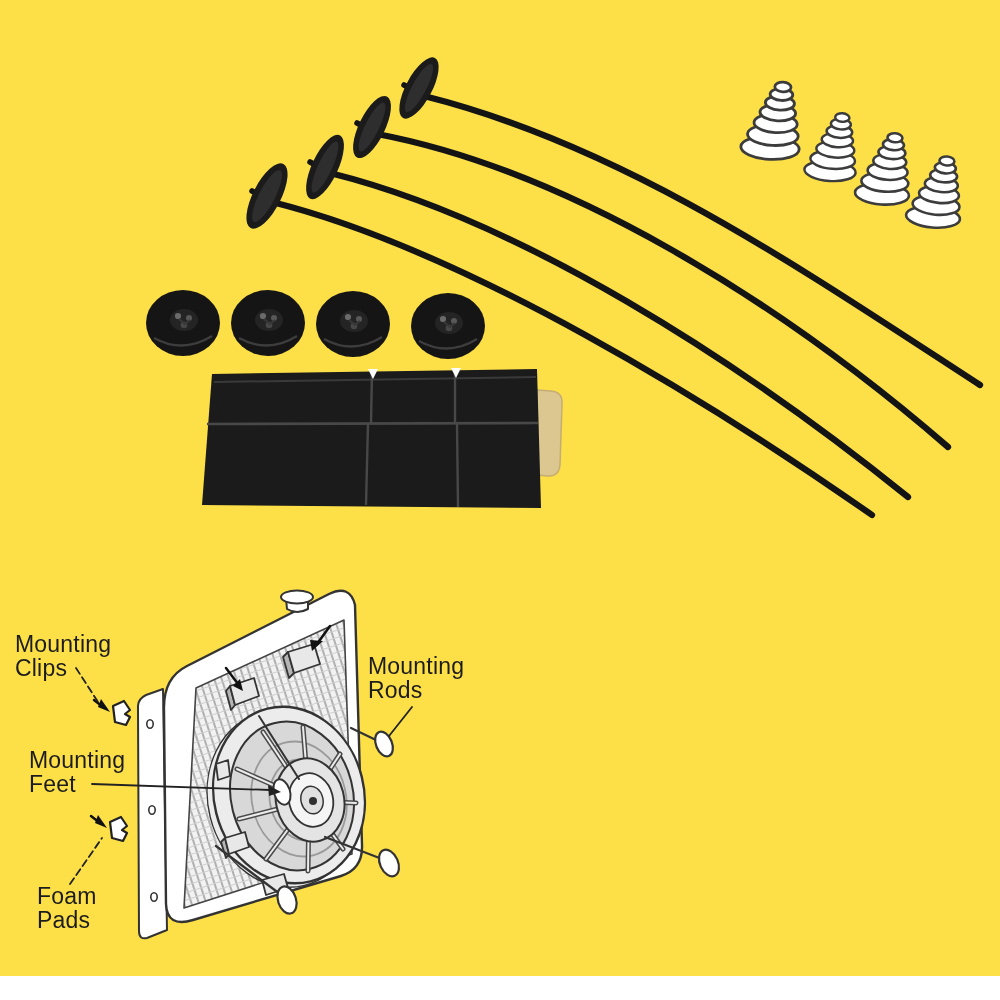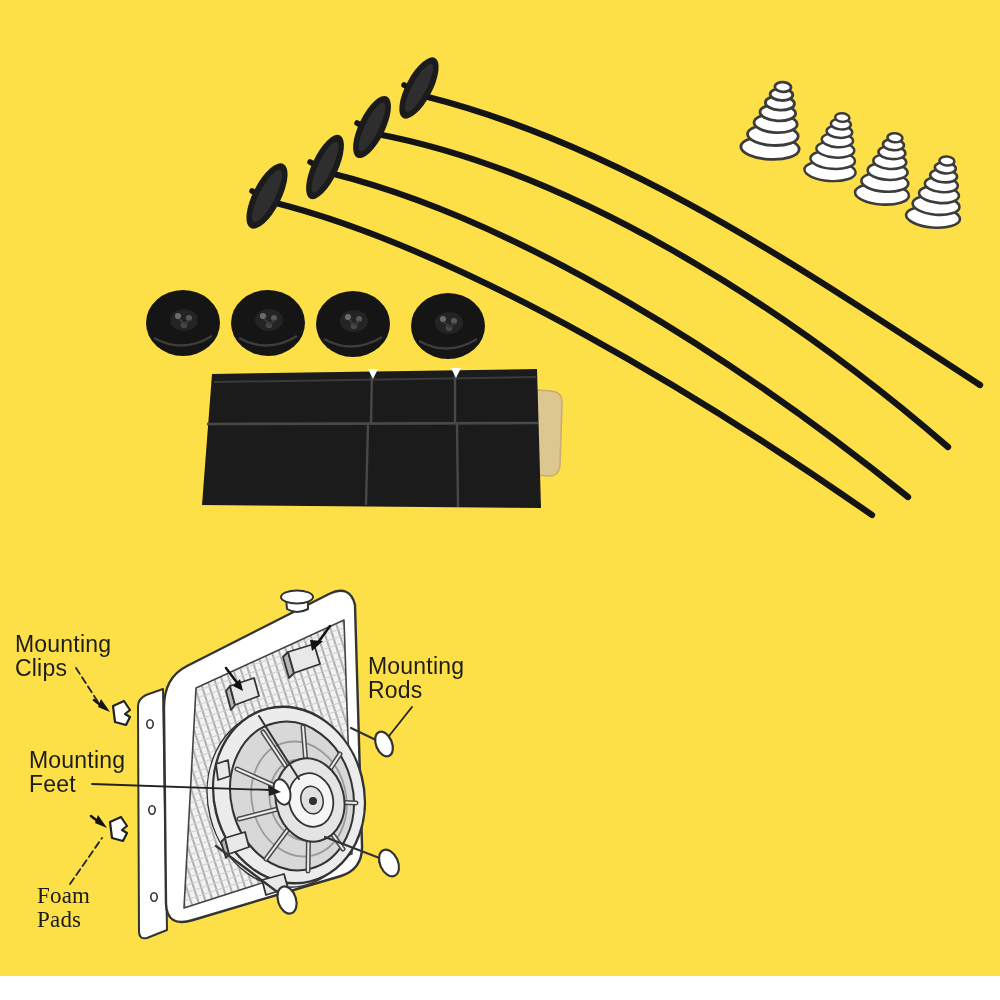--- a/index.html
+++ b/index.html
@@ -10,21 +10,21 @@
     font-family:"Liberation Sans", sans-serif;
     font-size:23px;
     line-height:1.06;
     color:#1c1c1c;
     white-space:pre-line;
     letter-spacing:0.2px;
   }
   #label-clips{left:15px;top:632px;}
   #label-rods{left:368px;top:654px;}
   #label-feet{left:29px;top:748px;}
-  #label-foam{left:37px;top:884px;font-family:Liberation Serif, serif;}
+  #label-foam{left:37px;top:884px;}
 </style>
 </head>
 <body>
 
 <div class="canvas">
 
 <svg width="1000" height="1000" viewBox="0 0 1000 1000">
   <defs>
     <pattern id="hatch" width="7" height="7" patternUnits="userSpaceOnUse" patternTransform="rotate(-18)">
       <rect width="7" height="7" fill="#f2f2f2"></rect>

